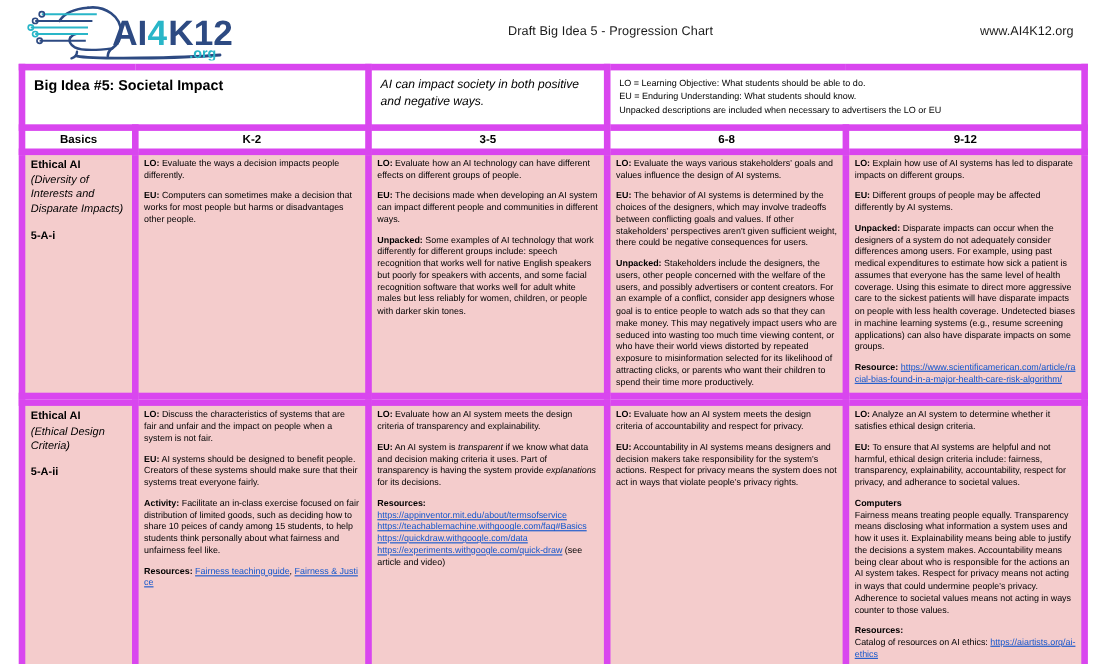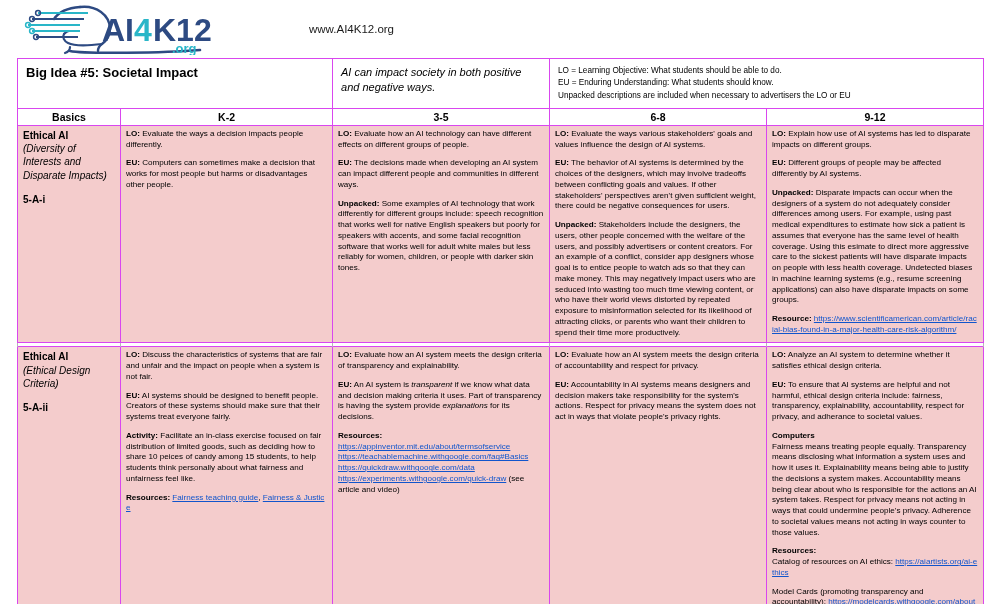--- a/index.html
+++ b/index.html
@@ -58,21 +58,21 @@
 
   
   .chart-table {
     border-collapse: collapse;
     table-layout: fixed;
     width: 966px;
     margin: 0 0 0 17px;
     background: #ffffff;
   }
   .chart-table td, .chart-table th {
-    border: 1px solid #d946ef;
+    border: 6px solid #d946ef;
     vertical-align: top;
     padding: 3px 5px 4px 5px;
     box-sizing: border-box;
   }
 
   
   col.c-concept { width: 103px; }
   col.c-k2      { width: 212px; }
   col.c-35      { width: 217px; }
   col.c-68      { width: 217px; }
@@ -177,20 +177,21 @@
         <circle cx="18" cy="28" r="2.4" fill="none" stroke="#29b6c8" stroke-width="1.5"></circle>
         <circle cx="22" cy="34" r="2.4" fill="none" stroke="#2d4a82" stroke-width="1.5"></circle>
 
         <text x="88" y="38" font-family="'Liberation Sans', sans-serif" font-size="32" font-weight="bold" fill="#2d4a82">AI</text>
         <text x="120" y="38" font-family="'Liberation Sans', sans-serif" font-size="32" font-weight="bold" fill="#29b6c8">4</text>
         <text x="139" y="38" font-family="'Liberation Sans', sans-serif" font-size="32" font-weight="bold" fill="#2d4a82">K12</text>
         <text x="158" y="50" font-family="'Liberation Sans', sans-serif" font-size="13" font-weight="bold" fill="#29b6c8">.org</text>
       </svg>
     </div>
 
+    <div class="doc-title">Draft Big Idea 5 - Progression Chart</div>
     <div class="site-url">www.AI4K12.org</div>
   </div>
 
   <table class="chart-table">
     <colgroup>
       <col class="c-concept">
         <col class="c-k2">
         <col class="c-35">
         <col class="c-68">
         <col class="c-912">

